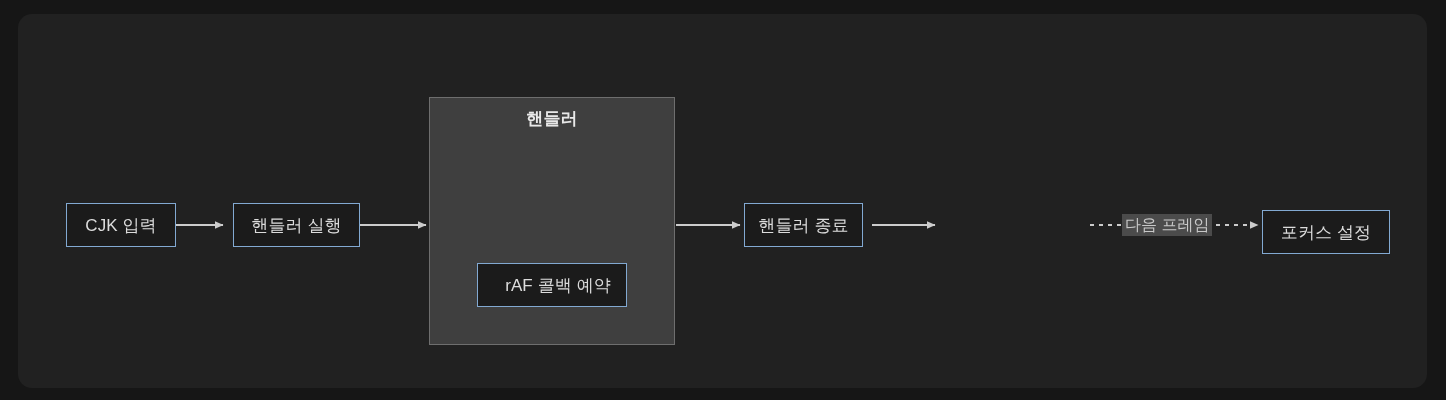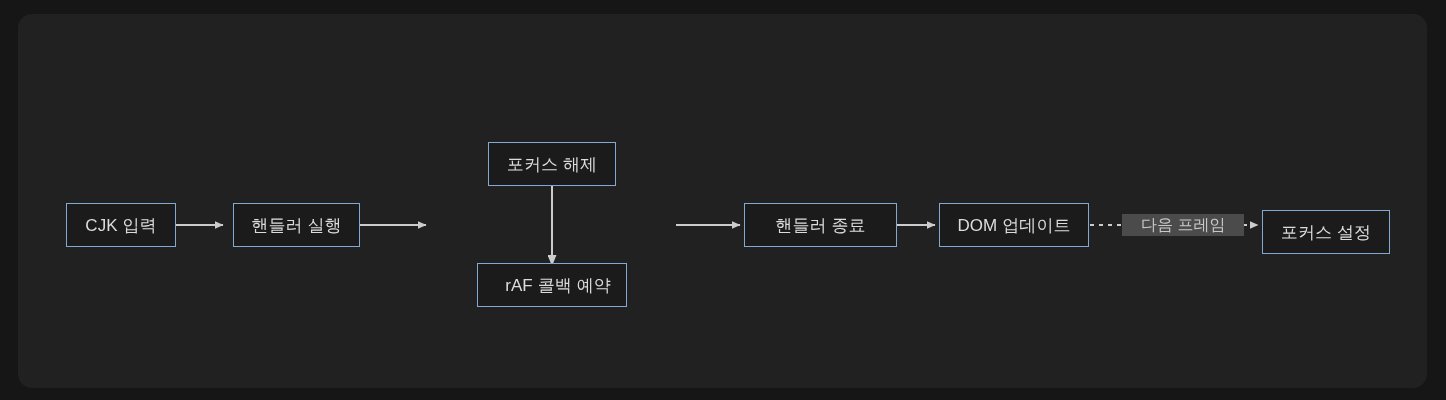--- a/index.html
+++ b/index.html
@@ -76,21 +76,21 @@
     letter-spacing: 0.1px;
     white-space: nowrap;
   }
 
   
   .edge-label {
     position: absolute;
     background: #4b4b4b;
     color: #c8c8c8;
     font-size: 16px;
-    padding: 1px 19px;
+    padding: 1px 3px;
     white-space: nowrap;
     box-sizing: border-box;
     line-height: 20px;
   }
 </style>
 </head>
 <body>
 
 <div id="diagram-root">
 
@@ -114,44 +114,41 @@
 
       <line x1="552" y1="186" x2="552" y2="265" stroke="#cccccc" stroke-width="2" marker-end="url(#arrowhead-v)"></line>
 
       <line x1="676" y1="225" x2="740" y2="225" stroke="#cccccc" stroke-width="2" marker-end="url(#arrowhead)"></line>
 
       <line x1="872" y1="225" x2="935" y2="225" stroke="#cccccc" stroke-width="2" marker-end="url(#arrowhead)"></line>
 
       <line x1="1090" y1="225" x2="1258" y2="225" stroke="#cccccc" stroke-width="2" stroke-dasharray="4 5" marker-end="url(#arrowhead)"></line>
     </svg>
 
+    <div class="cluster" style="left:429px; top:97px; width:246px; height:248px;">
+      <div class="cluster-title">핸들러</div>
+    </div>
 
     <div class="node" style="left:66px; top:203px; width:110px; height:44px;">
       <span>CJK 입력</span>
     </div>
 
     <div class="node" style="left:233px; top:203px; width:127px; height:44px;justify-content:center;">
       <span>핸들러 실행</span>
     </div>
 
-    <div class="node" style="left:488px; top:142px; width:128px; height:44px;">
-      <span>포커스 해제</span>
-    </div>
 
     <div class="node" style="left:477px; top:263px; width:150px; height:44px;padding-left:12px;">
       <span>rAF 콜백 예약</span>
     </div>
 
-    <div class="node" style="left:744px; top:203px; width:153px; height:44px;">
+    <div class="node" style="left:744px; top:203px; width:119px; height:44px;">
       <span>핸들러 종료</span>
     </div>
 
-    <div class="node" style="left:939px; top:203px; width:150px; height:44px;">
-      <span>DOM 업데이트</span>
-    </div>
 
     <div class="node" style="left:1262px; top:210px; width:128px; height:44px;">
       <span>포커스 설정</span>
     </div>
 
     <div class="edge-label" style="left:1122px; top:214px;">다음 프레임</div>
 
   </div>
 </div>
 

